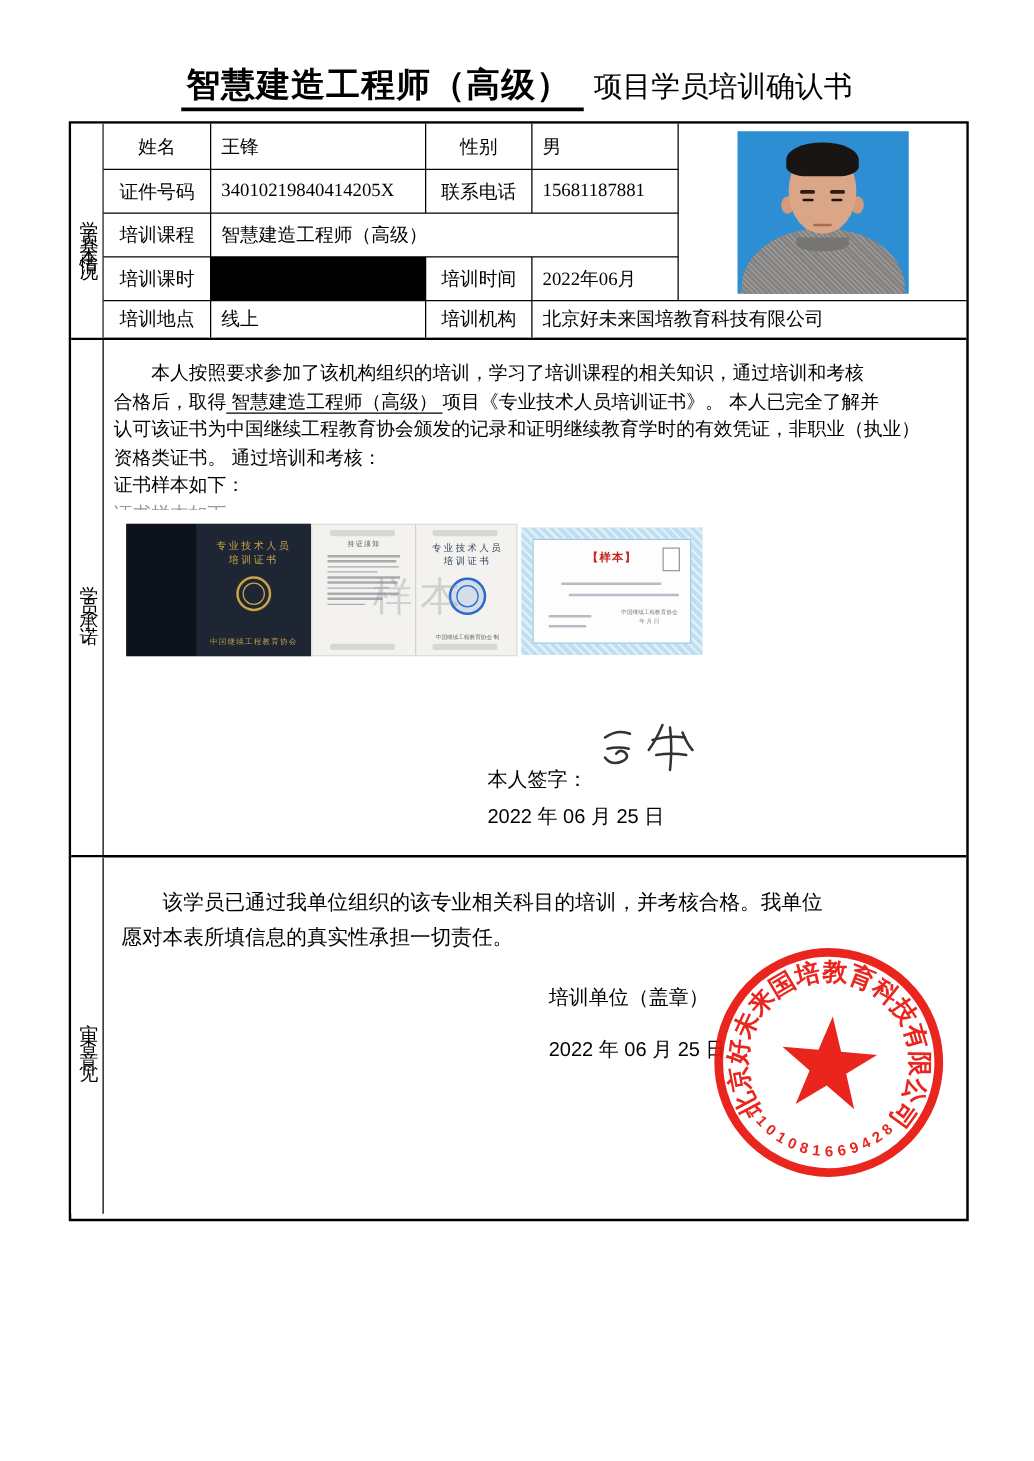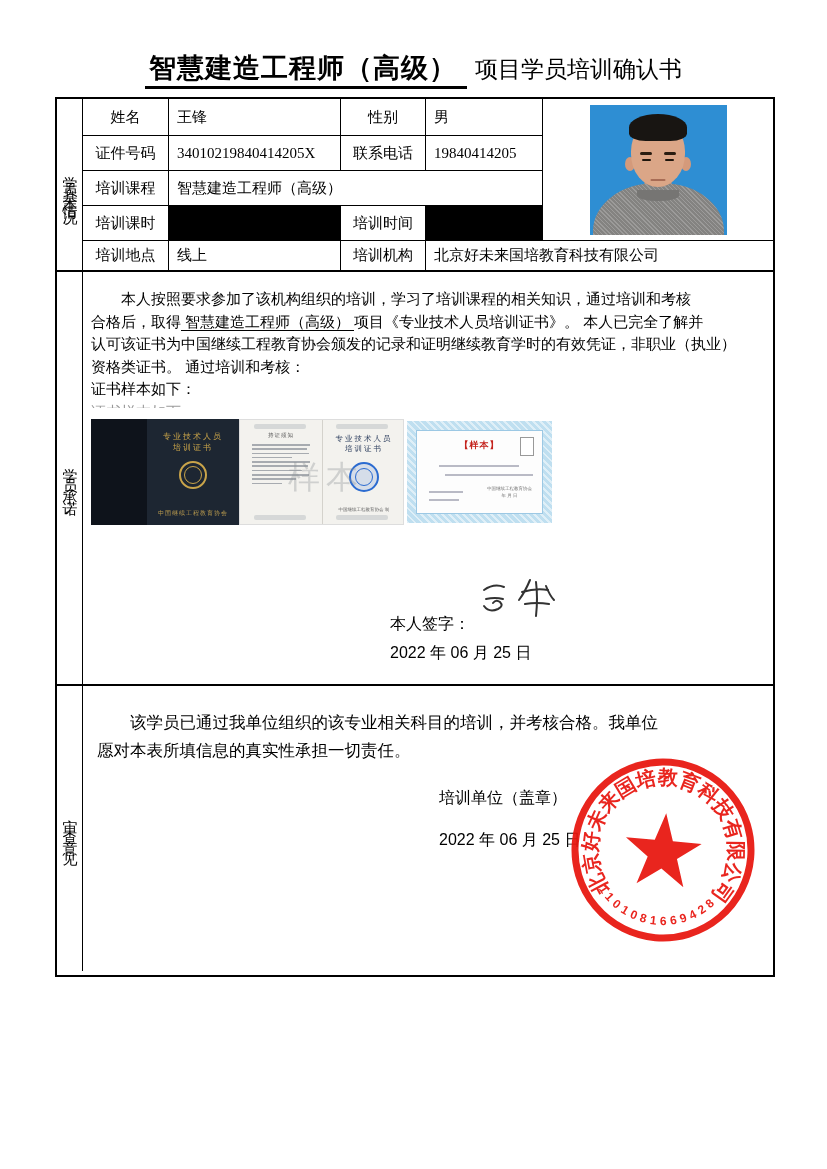--- a/index.html
+++ b/index.html
@@ -47,21 +47,21 @@
   .ph-eye-l { left:calc(50% - 16px); } .ph-eye-r { left:calc(50% + 7px); }
   .ph-mouth { position:absolute; top:74px; left:50%; transform:translateX(-50%); width:15px; height:2px; background:#a86c55; border-radius:2px; }
 
   
   .promise-content { position:relative; flex:1; }
   .para { position:absolute; top:16px; left:8px; right:6px; font-size:15px; line-height:22.5px; }
   .indent { padding-left:30px; }
   .u-seg { border-bottom:1px solid #000; padding:0 4px; }
   .clipped-line { height:7px; overflow:hidden; opacity:.5; color:#333; }
 
-  .certs { position:absolute; top:147px; left:8px; display:flex; align-items:flex-start; }
+  .certs { position:absolute; top:147px; left:18px; display:flex; align-items:center; }
   
   .cert-cover { width:148px; height:106px; background:#141a23; position:relative; overflow:hidden; flex:0 0 148px; }
   .cc-spine { position:absolute; left:0; top:0; width:56px; height:106px; background:#0e131b; }
   .cc-front { position:absolute; left:56px; top:0; right:0; bottom:0; background:#1d2632; display:flex; flex-direction:column; align-items:center; }
   .cc-title { margin-top:12px; color:#c9a44a; font-size:8px; letter-spacing:2px; text-align:center; line-height:11px; white-space:nowrap; }
   .cc-emblem { margin-top:8px; width:28px; height:28px; border:2px solid #c9a44a; border-radius:50%; display:flex; align-items:center; justify-content:center; }
   .cc-emblem-inner { width:18px; height:18px; border:1px solid #c9a44a; border-radius:50%; }
   .cc-footer { position:absolute; bottom:7px; width:100%; text-align:center; color:#b99a4e; font-size:6px; letter-spacing:1px; white-space:nowrap; }
   
   .cert-inner { width:165px; height:106px; background:#f3f2ee; border:1px solid #ddd; position:relative; overflow:hidden; flex:0 0 165px; }
@@ -130,25 +130,26 @@
             <div class="ph-brow ph-brow-l"></div>
             <div class="ph-brow ph-brow-r"></div>
             <div class="ph-eye ph-eye-l"></div>
             <div class="ph-eye ph-eye-r"></div>
             <div class="ph-mouth"></div>
           </div>
         </div>
         <div class="cell lab" style="grid-area:2/1">证件号码</div>
         <div class="cell val" style="grid-area:2/2">34010219840414205X</div>
         <div class="cell lab" style="grid-area:2/3">联系电话</div>
-        <div class="cell val" style="grid-area:2/4">19840414205</div>
+        <div class="cell val" style="grid-area:2/4">15681187881</div>
         <div class="cell lab" style="grid-area:3/1">培训课程</div>
         <div class="cell val" style="grid-area:3/2/4/5">智慧建造工程师（高级）</div>
         <div class="cell lab" style="grid-area:4/1">培训课时</div>
         <div class="cell lab" style="grid-area:4/3">培训时间</div>
+        <div class="cell val" style="grid-area:4/4">2022年06月</div>
         <div class="cell lab" style="grid-area:5/1">培训地点</div>
         <div class="cell val" style="grid-area:5/2">线上</div>
         <div class="cell lab" style="grid-area:5/3">培训机构</div>
         <div class="cell val" style="grid-area:5/4/6/6">北京好未来国培教育科技有限公司</div>
       </div>
     </div>
 
     <div class="section sec-promise">
       <div class="vcol">
         <span class="vtext vt-promise">学员承诺</span>

